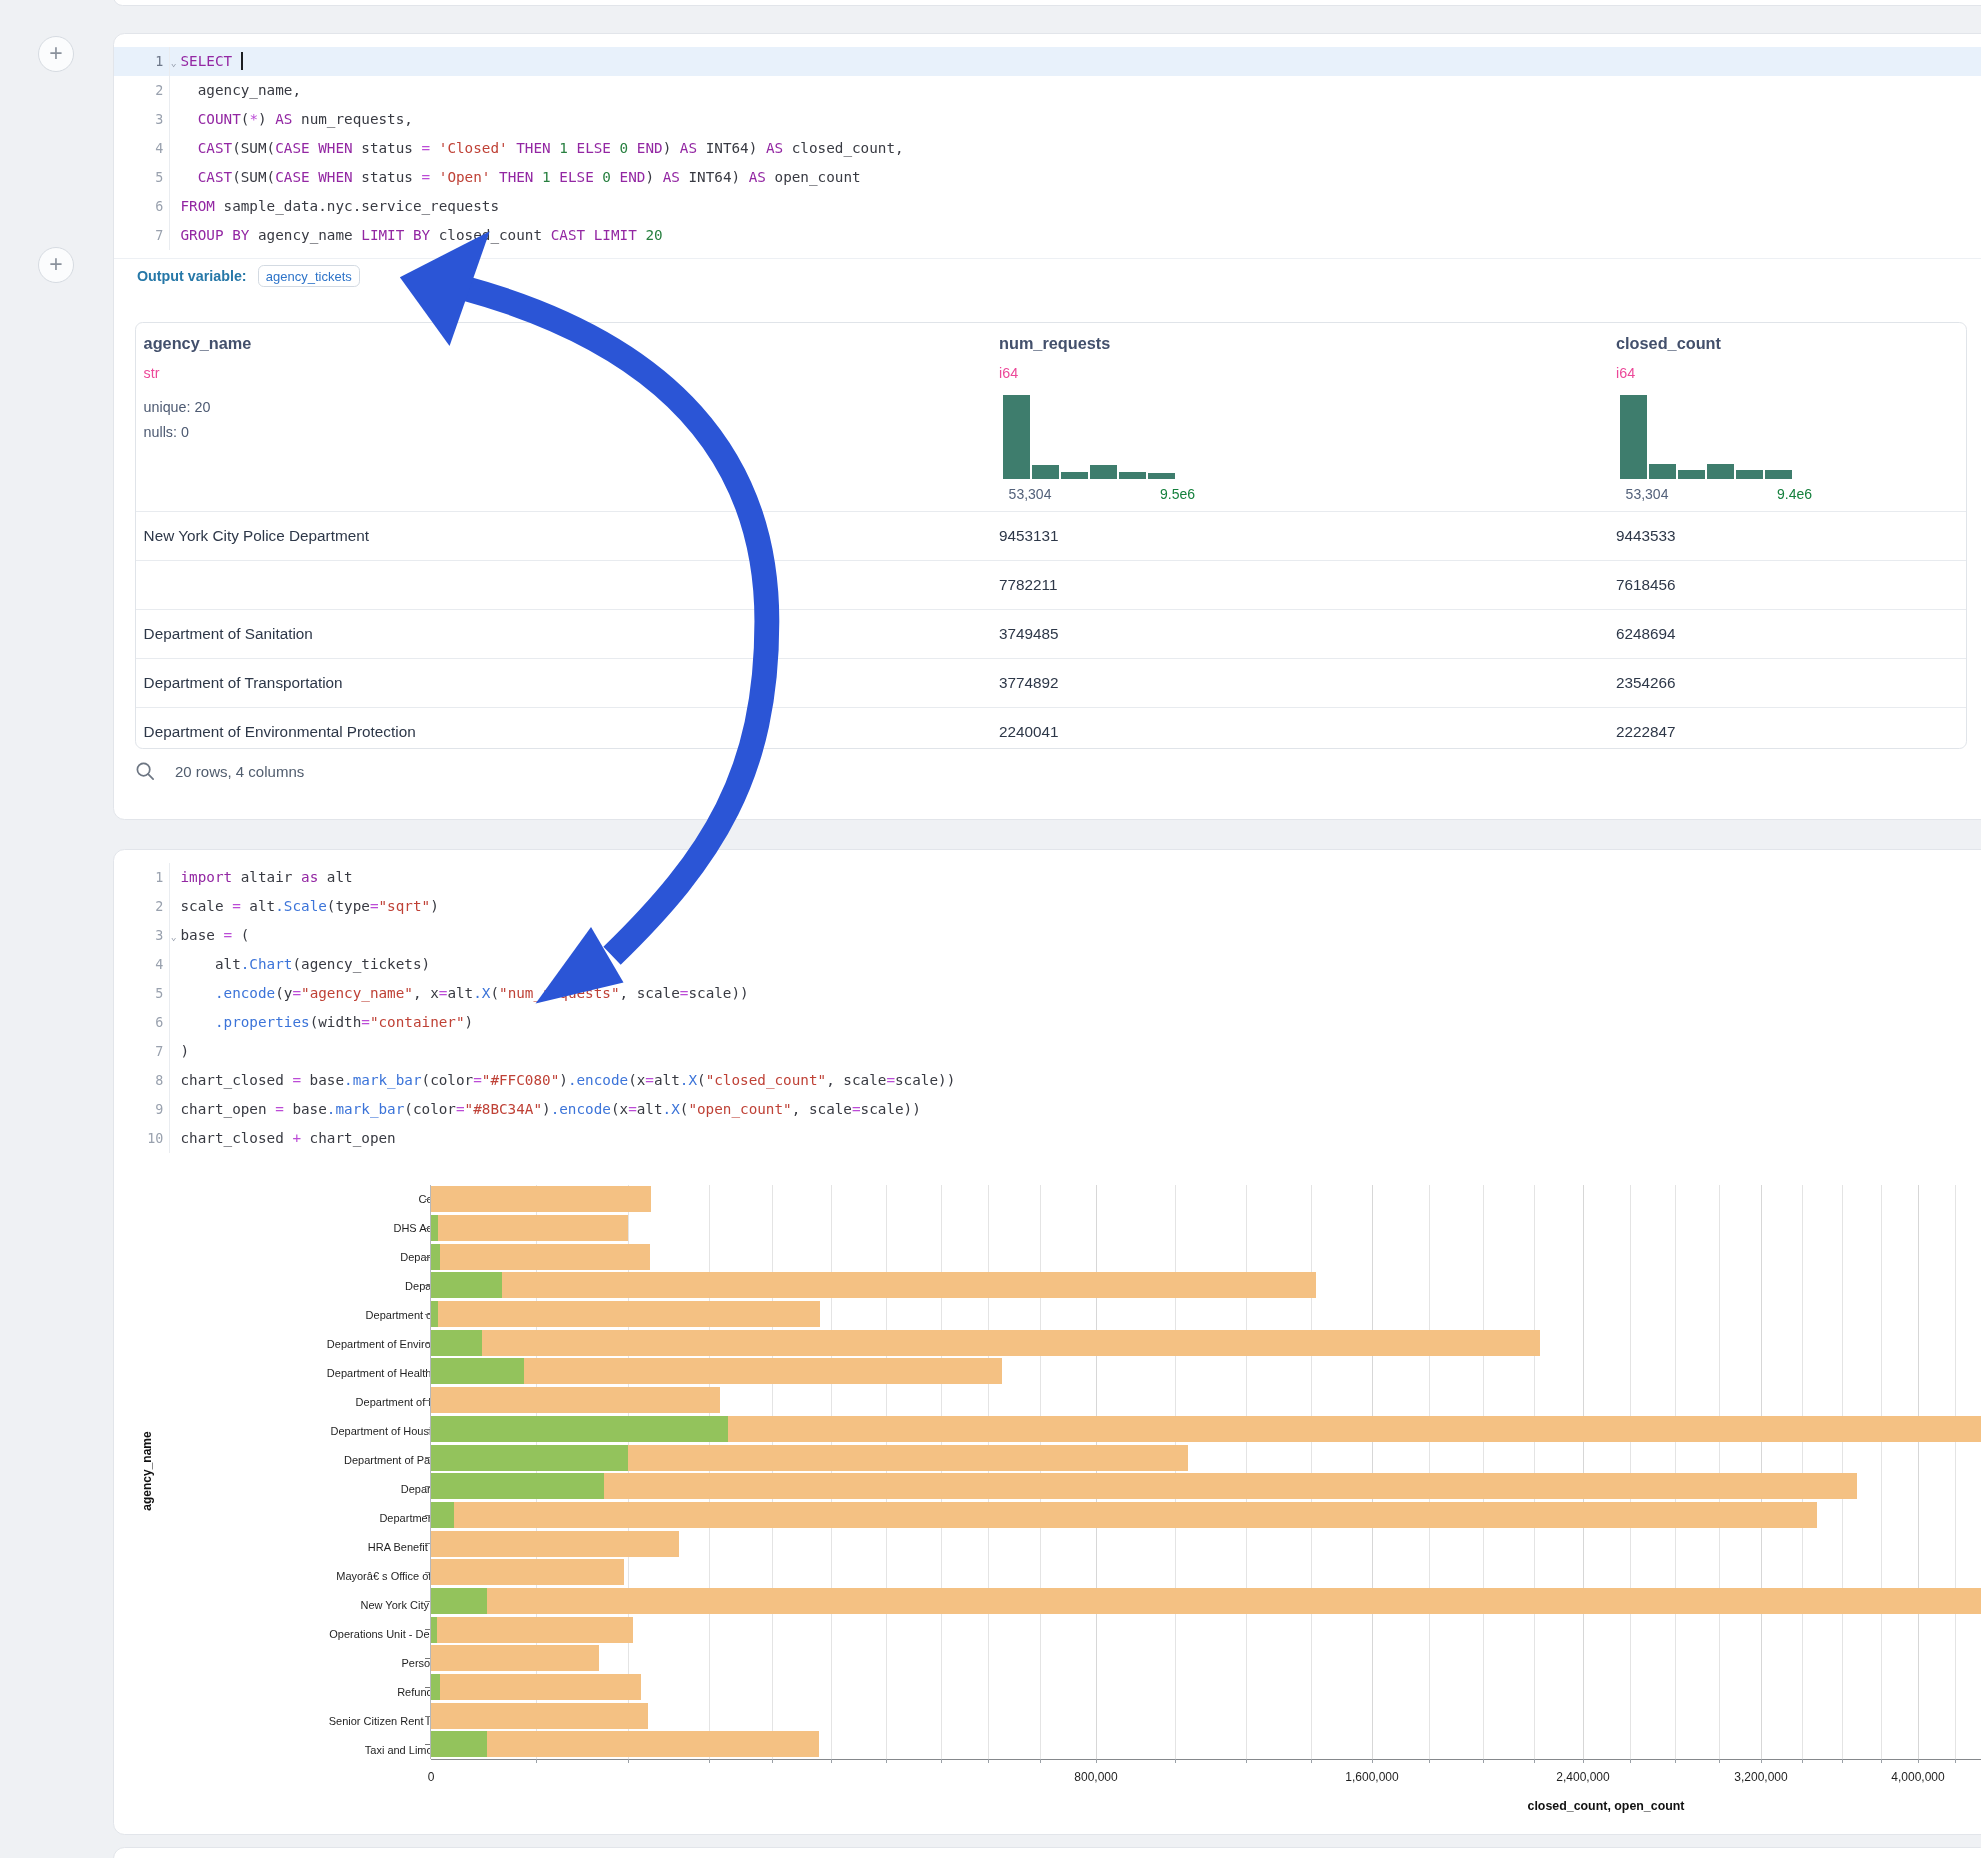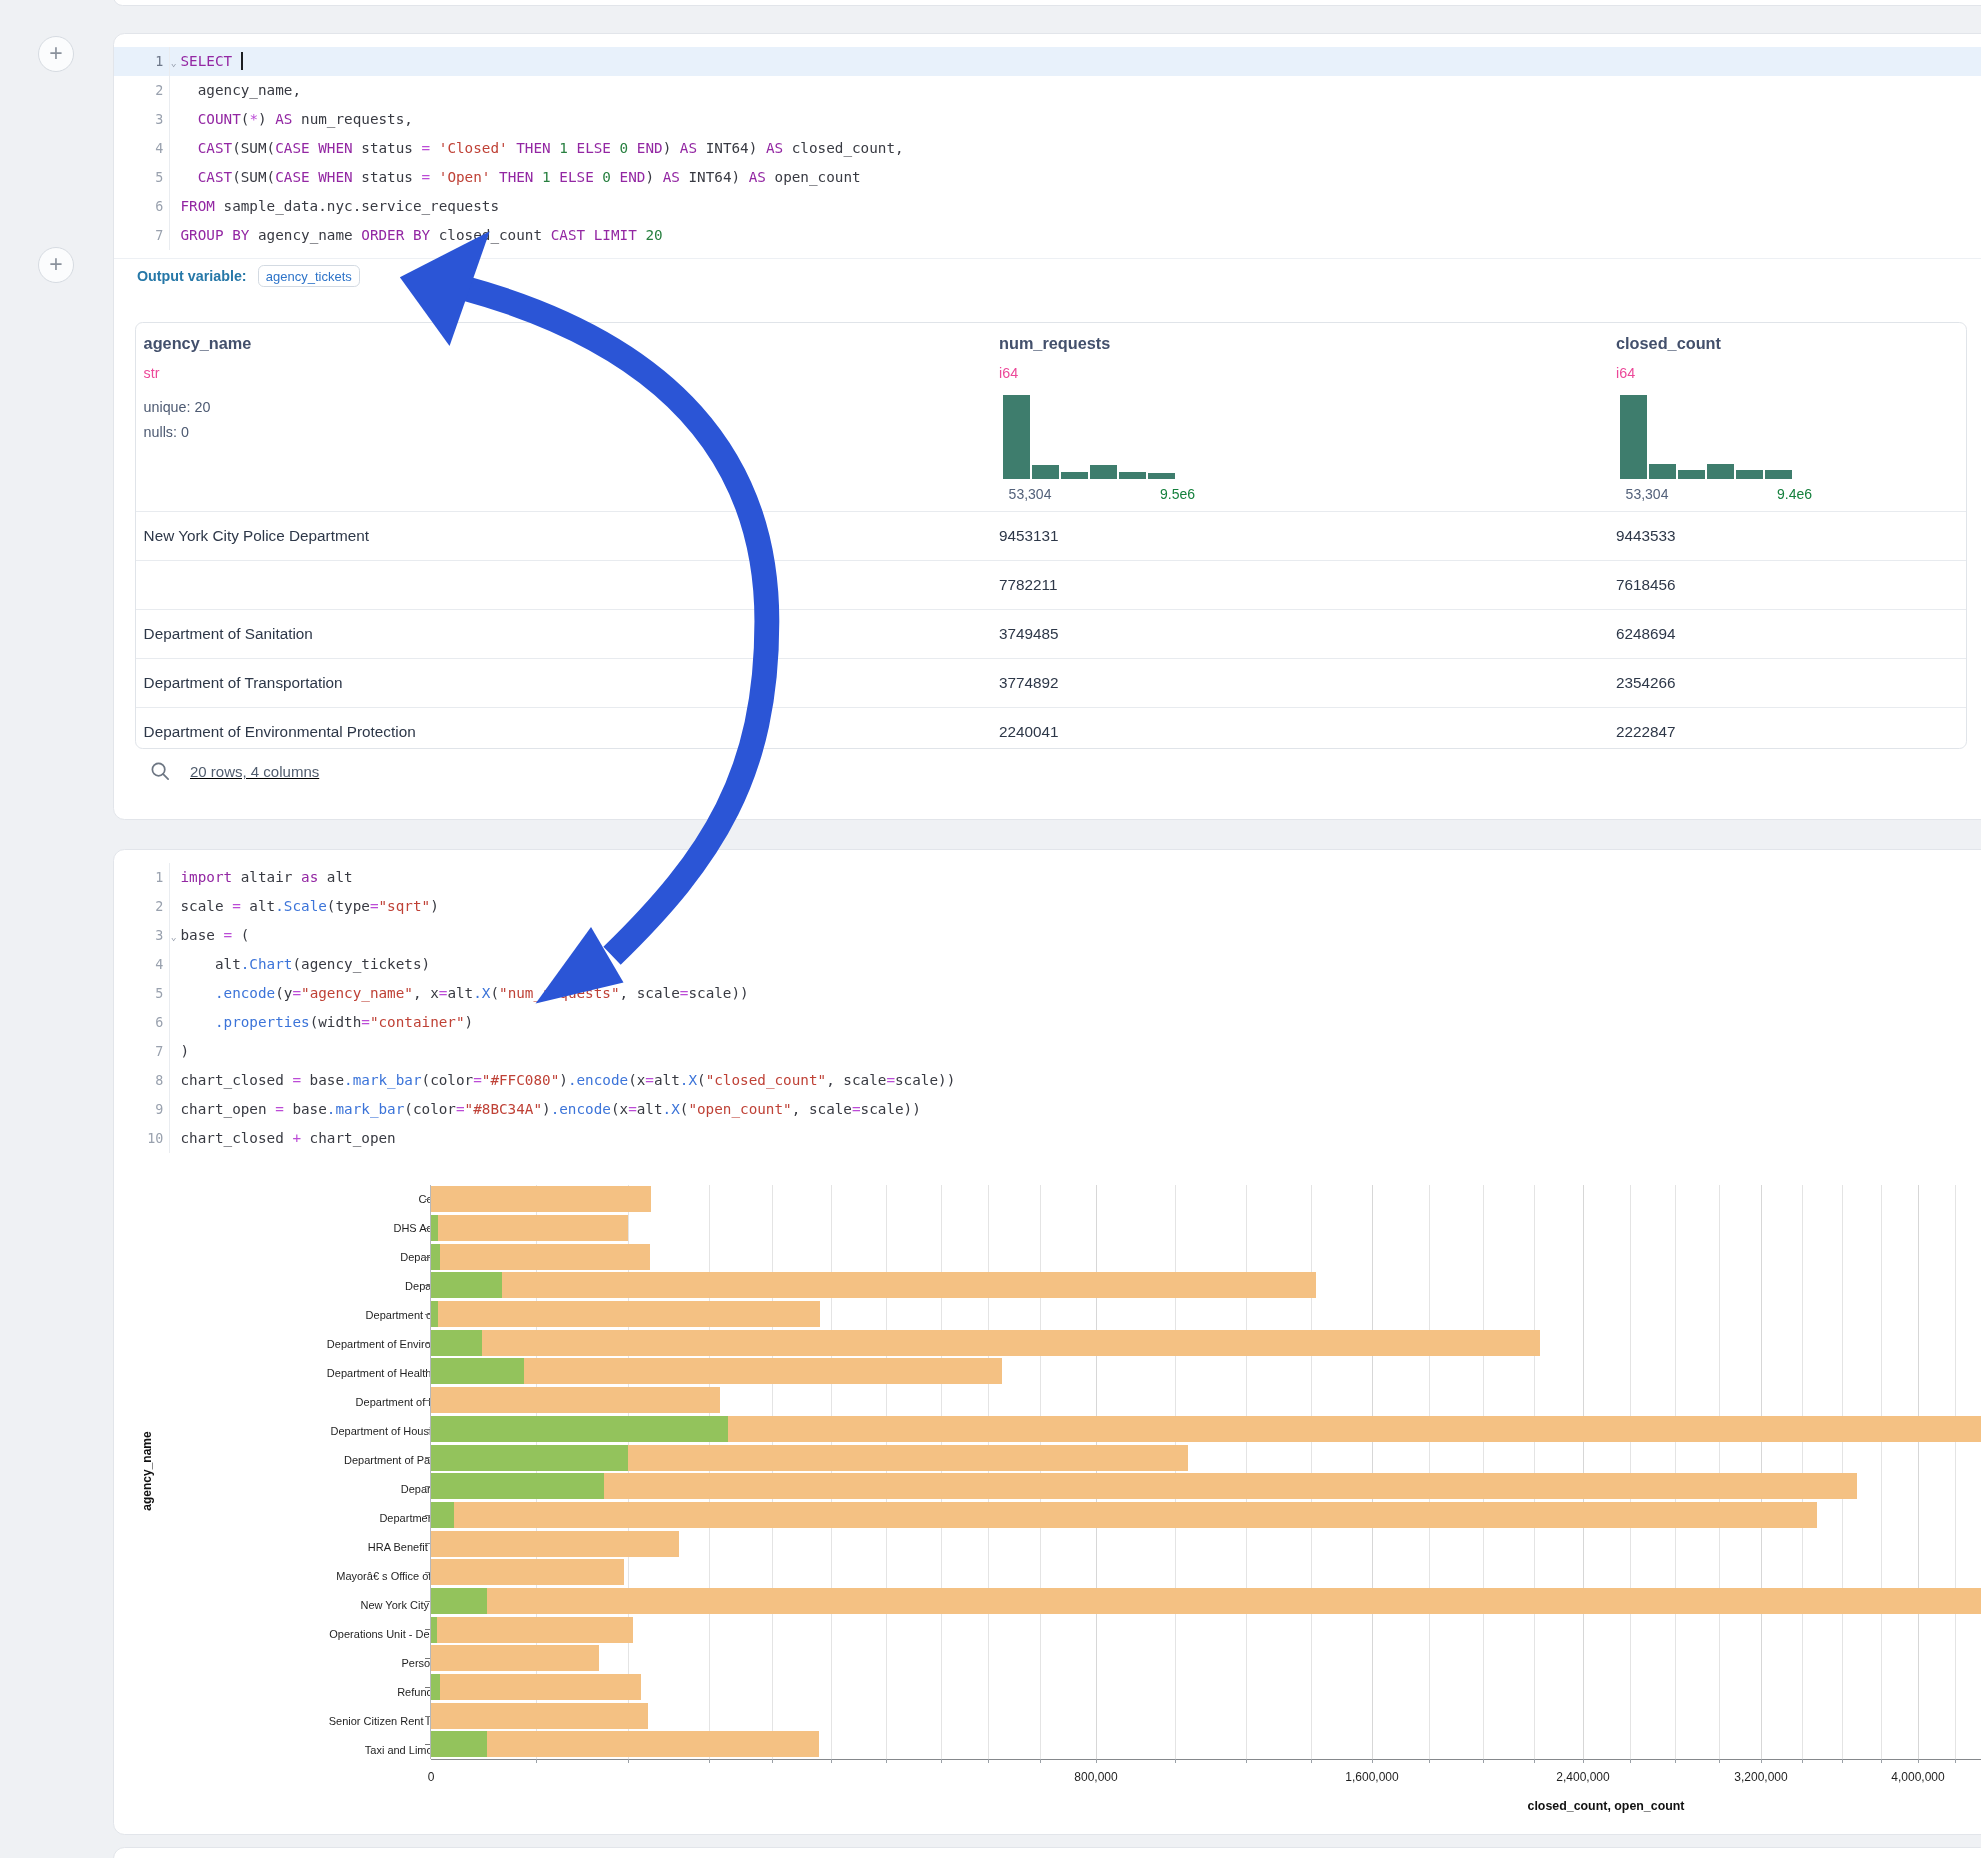--- a/index.html
+++ b/index.html
@@ -69,21 +69,21 @@
   .col-stat{position:absolute;font-size:14.3px;color:#4d5a72;}
   .hist{position:absolute;top:72px;height:84px;width:172px;display:flex;align-items:flex-end;gap:1.9px;}
   .hist .bin{flex:1;background:#3e7d6d;}
   .hist-min{position:absolute;top:163px;font-size:14px;color:#53617a;}
   .hist-max{position:absolute;top:163px;font-size:14px;color:#15803d;}
   .t-row{
     position:relative;height:48px;border-top:1px solid #e8ebef;cursor:pointer;
   }
   .t-cell{position:absolute;top:0;line-height:47px;font-size:15.3px;color:#2d3748;white-space:nowrap;}
   .table-footer{
-    position:absolute;left:36px;top:719px;height:38px;display:flex;align-items:center;text-decoration:underline;
+    position:absolute;left:21px;top:719px;height:38px;display:flex;align-items:center;
   }
   .table-footer .search{width:21px;height:21px;margin-right:19px;cursor:pointer;}
   .table-footer .count{font-size:15px;color:#515d6e;}
   
   .chart-ylabels{position:absolute;left:0;top:335px;width:419px;}
   .chart-ylabel{
     height:29px;line-height:29px;text-align:right;padding-right:10.5px;
     font-size:11px;color:#1f1f1f;white-space:nowrap;
   }
   .y-title{
@@ -122,21 +122,21 @@
 <div class="add-btn" style="top:247px;">+</div>
 
 <div class="card" style="top:32.5px;height:787px;">
   <div class="code-area" id="sql-code" style="padding-top:13.4px;">
       <div class="code-line active"><div class="gutter">1<span class="fold">⌄</span></div><div class="code-body"><span class="tok-k">SELECT</span><span class="tok-d"> </span><span class="caret"></span></div></div>
       <div class="code-line"><div class="gutter">2</div><div class="code-body"><span class="tok-d">  agency_name,</span></div></div>
       <div class="code-line"><div class="gutter">3</div><div class="code-body"><span class="tok-d">  </span><span class="tok-k">COUNT</span><span class="tok-d">(</span><span class="tok-o">*</span><span class="tok-d">) </span><span class="tok-k">AS</span><span class="tok-d"> num_requests,</span></div></div>
       <div class="code-line"><div class="gutter">4</div><div class="code-body"><span class="tok-d">  </span><span class="tok-k">CAST</span><span class="tok-d">(SUM(</span><span class="tok-k">CASE</span><span class="tok-d"> </span><span class="tok-k">WHEN</span><span class="tok-d"> status </span><span class="tok-o">=</span><span class="tok-d"> </span><span class="tok-s">'Closed'</span><span class="tok-d"> </span><span class="tok-k">THEN</span><span class="tok-d"> </span><span class="tok-n">1</span><span class="tok-d"> </span><span class="tok-k">ELSE</span><span class="tok-d"> </span><span class="tok-n">0</span><span class="tok-d"> </span><span class="tok-k">END</span><span class="tok-d">) </span><span class="tok-k">AS</span><span class="tok-d"> INT64) </span><span class="tok-k">AS</span><span class="tok-d"> closed_count,</span></div></div>
       <div class="code-line"><div class="gutter">5</div><div class="code-body"><span class="tok-d">  </span><span class="tok-k">CAST</span><span class="tok-d">(SUM(</span><span class="tok-k">CASE</span><span class="tok-d"> </span><span class="tok-k">WHEN</span><span class="tok-d"> status </span><span class="tok-o">=</span><span class="tok-d"> </span><span class="tok-s">'Open'</span><span class="tok-d"> </span><span class="tok-k">THEN</span><span class="tok-d"> </span><span class="tok-n">1</span><span class="tok-d"> </span><span class="tok-k">ELSE</span><span class="tok-d"> </span><span class="tok-n">0</span><span class="tok-d"> </span><span class="tok-k">END</span><span class="tok-d">) </span><span class="tok-k">AS</span><span class="tok-d"> INT64) </span><span class="tok-k">AS</span><span class="tok-d"> open_count</span></div></div>
       <div class="code-line"><div class="gutter">6</div><div class="code-body"><span class="tok-k">FROM</span><span class="tok-d"> sample_data.nyc.service_requests</span></div></div>
-      <div class="code-line"><div class="gutter">7</div><div class="code-body"><span class="tok-k">GROUP BY</span><span class="tok-d"> agency_name </span><span class="tok-k">ORDER BY</span><span class="tok-d"> closed_count </span><span class="tok-k">CAST</span><span class="tok-d"> </span><span class="tok-k">LIMIT</span><span class="tok-d"> </span><span class="tok-n">20</span></div></div>
+      <div class="code-line"><div class="gutter">7</div><div class="code-body"><span class="tok-k">GROUP BY</span><span class="tok-d"> agency_name </span><span class="tok-k">LIMIT BY</span><span class="tok-d"> closed_count </span><span class="tok-k">CAST</span><span class="tok-d"> </span><span class="tok-k">LIMIT</span><span class="tok-d"> </span><span class="tok-n">20</span></div></div>
     </div>
 
   <div class="output-row">
     <span class="output-label">Output variable:</span>
     <span class="output-chip">agency_tickets</span>
   </div>
 
   <div class="table-box">
 
     <div class="col-head" style="left:7.6px;width:841px;">

